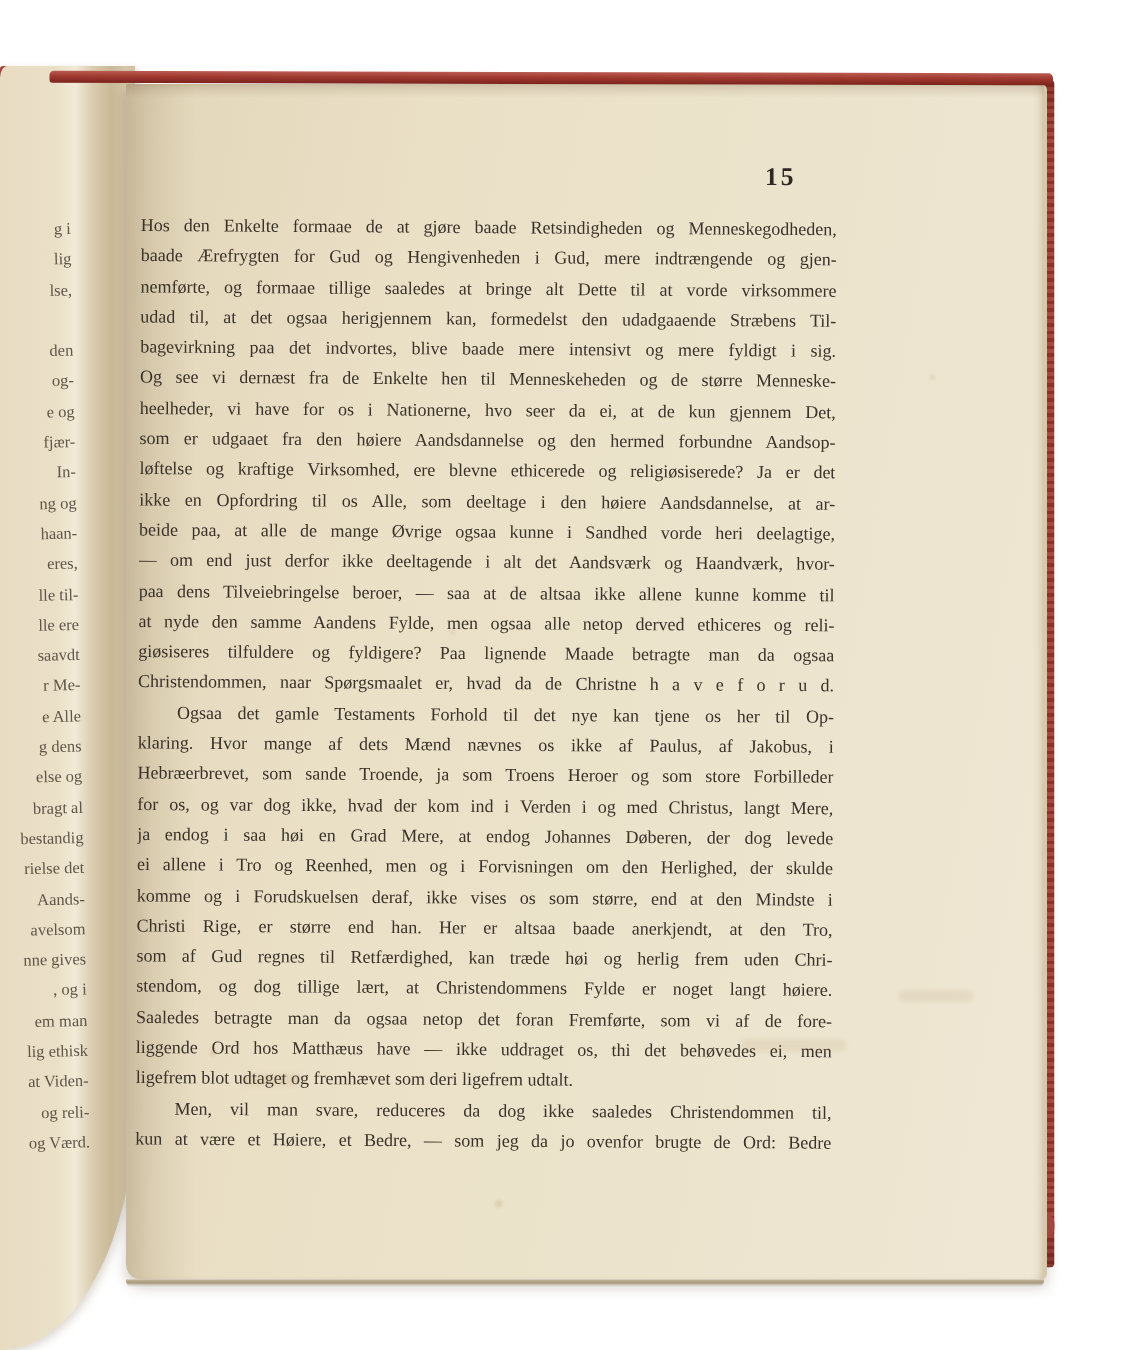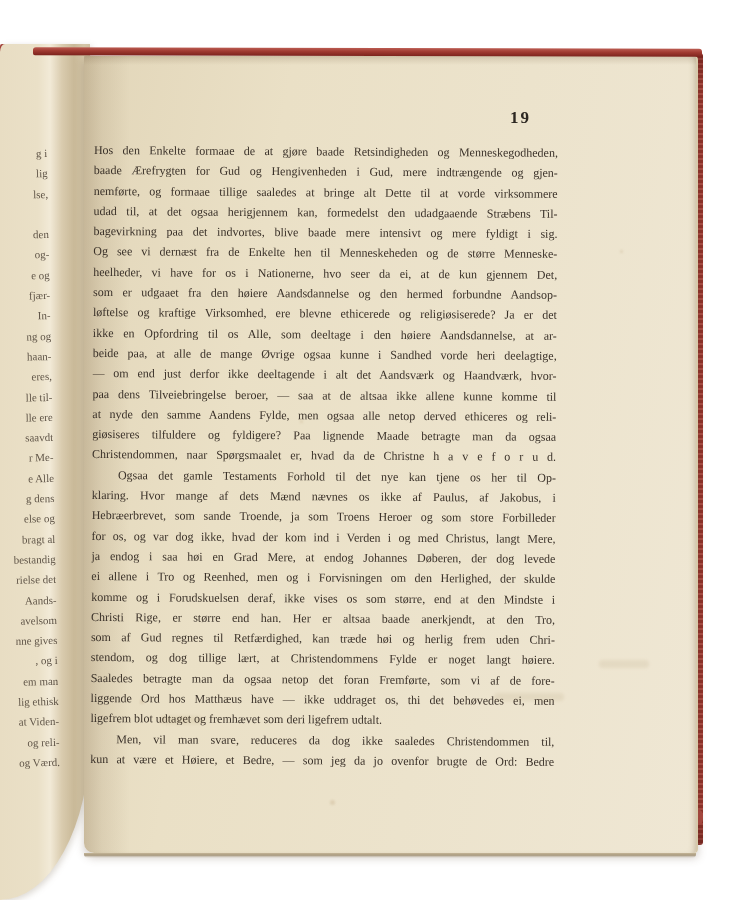--- a/index.html
+++ b/index.html
@@ -140,21 +140,21 @@
         <div class="frag">lig ethisk</div>
         <div class="frag">at Viden-</div>
         <div class="frag">og reli-</div>
         <div class="frag">og Værd.</div>
       </div>
   </div>
 
   <div class="cover-top"></div>
 
   <div class="page">
-    <div class="page-number">19</div>
+    <div class="page-number">15</div>
     <div class="text-block">
         <div class="line">Hos den Enkelte formaae de at gjøre baade Retsindigheden og Menneskegodheden,</div>
         <div class="line">baade Ærefrygten for Gud og Hengivenheden i Gud, mere indtrængende og gjen-</div>
         <div class="line">nemførte, og formaae tillige saaledes at bringe alt Dette til at vorde virksommere</div>
         <div class="line">udad til, at det ogsaa herigjennem kan, formedelst den udadgaaende Stræbens Til-</div>
         <div class="line">bagevirkning paa det indvortes, blive baade mere intensivt og mere fyldigt i sig.</div>
         <div class="line">Og see vi dernæst fra de Enkelte hen til Menneskeheden og de større Menneske-</div>
         <div class="line">heelheder, vi have for os i Nationerne, hvo seer da ei, at de kun gjennem Det,</div>
         <div class="line">som er udgaaet fra den høiere Aandsdannelse og den hermed forbundne Aandsop-</div>
         <div class="line">løftelse og kraftige Virksomhed, ere blevne ethicerede og religiøsiserede? Ja er det</div>

